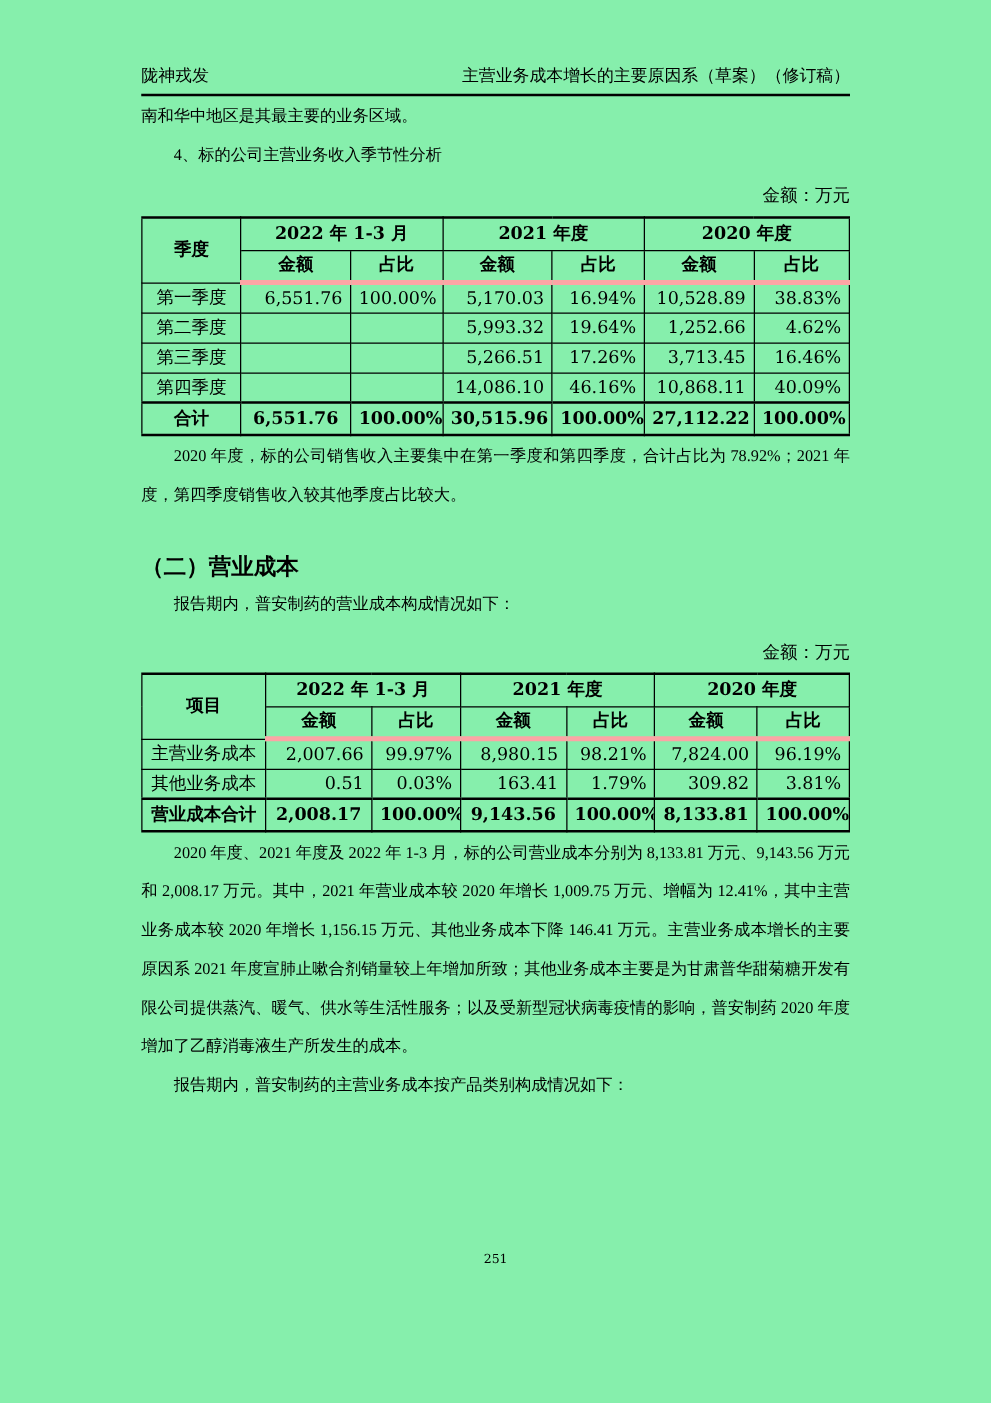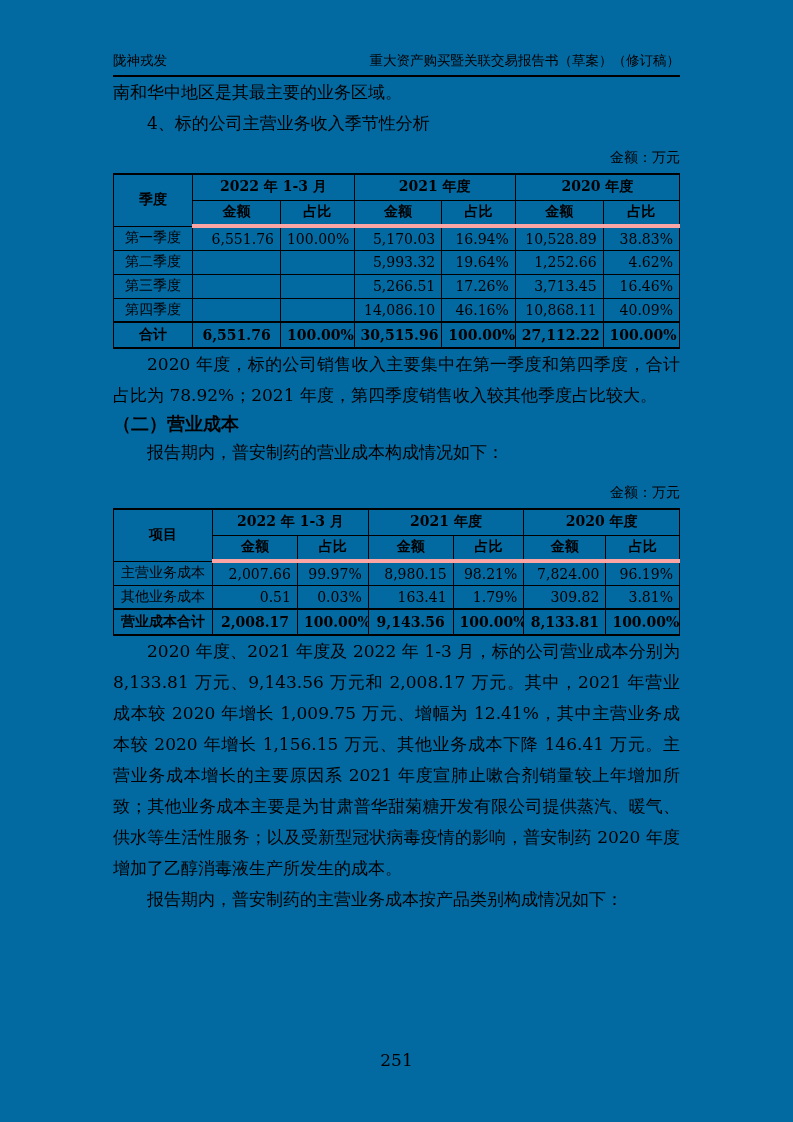--- a/index.html
+++ b/index.html
@@ -1,43 +1,44 @@
 <!DOCTYPE html>
 <html><head>
 <meta charset="utf-8">
 <style>
   html, body { margin: 0; padding: 0; background: #ffffff; }
   .page {
     position: relative;
     width: 793px;
     height: 1122px;
     margin: 0 auto;
-    background: #0369a1;
+    background: #86efac;
     box-sizing: border-box;
     padding: 52px 113px 0 113px;
     font-family: "DejaVu Serif", "Liberation Serif", serif;
     color: #000;
     overflow: hidden;
   }
   .doc-header {
     display: flex;
     justify-content: space-between;
     align-items: flex-end;
     border-bottom: 2px solid #000;
     padding-bottom: 5px;
     font-size: 13.5px;
   }
   .doc-header .hdr-left { white-space: nowrap; }
   .doc-header .hdr-right { white-space: nowrap; }
 
   p.body {
-    font-size: 17px;
+    font-size: 13px;
     line-height: 31px;
     margin: 0;
     text-align: justify;
+    font-family: Liberation Serif, serif;
   }
   .indent { text-indent: 2em; }
 
   .p-first { margin-top: 19px; }
   .h-sub   { margin-top: 12px; font-size: 15.5px; line-height: 31px; text-indent: 2em; font-weight: normal; }
   .p-intro { margin-top: 12px; }
 
   .unit-line {
     margin: 8px 0 6px 0;
     font-size: 14px;
@@ -61,46 +62,47 @@
     overflow: hidden;
     white-space: nowrap;
   }
   table.fin th { font-weight: bold; text-align: center; height: 26px; }
   table.fin tr.subhead th { border-bottom: 4px solid #fca5a5; }
   table.fin td.lbl { text-align: center; }
   table.fin td.num { text-align: right; }
   table.fin tr.total td { border-top: 2px solid #000; font-weight: bold; height: 26px; text-align: center; }
 
   .sec-heading {
+    margin-top: 30px;
     font-family: "DejaVu Sans", "Liberation Sans", sans-serif;
     font-weight: bold;
     font-size: 18px;
     line-height: 26px;
   }
   .p-after-t1 { margin-top: 17px; }
   .p-cost-intro { margin-top: 20px; }
   .p-analysis { margin-top: 17px; line-height: 32px; }
   .p-last { margin-top: 13px; }
 
   .page-footer {
     position: absolute;
     left: 0; right: 0;
-    top: 1050px;
+    top: 1002px;
     text-align: center;
-    font-size: 17px;
+    font-size: 10px;
   }
 </style>
 </head>
 <body>
 
 <div class="page">
 
   <div class="doc-header">
     <span class="hdr-left">陇神戎发</span>
-    <span class="hdr-right">重大资产购买暨关联交易报告书（草案）（修订稿）</span>
+    <span class="hdr-right">主营业务成本增长的主要原因系（草案）（修订稿）</span>
   </div>
 
   <p class="body p-first">南和华中地区是其最主要的业务区域。</p>
 
   <p class="body h-sub">4、标的公司主营业务收入季节性分析</p>
 
 
   <div class="unit-line">金额：万元</div>
 
   <table class="fin">

